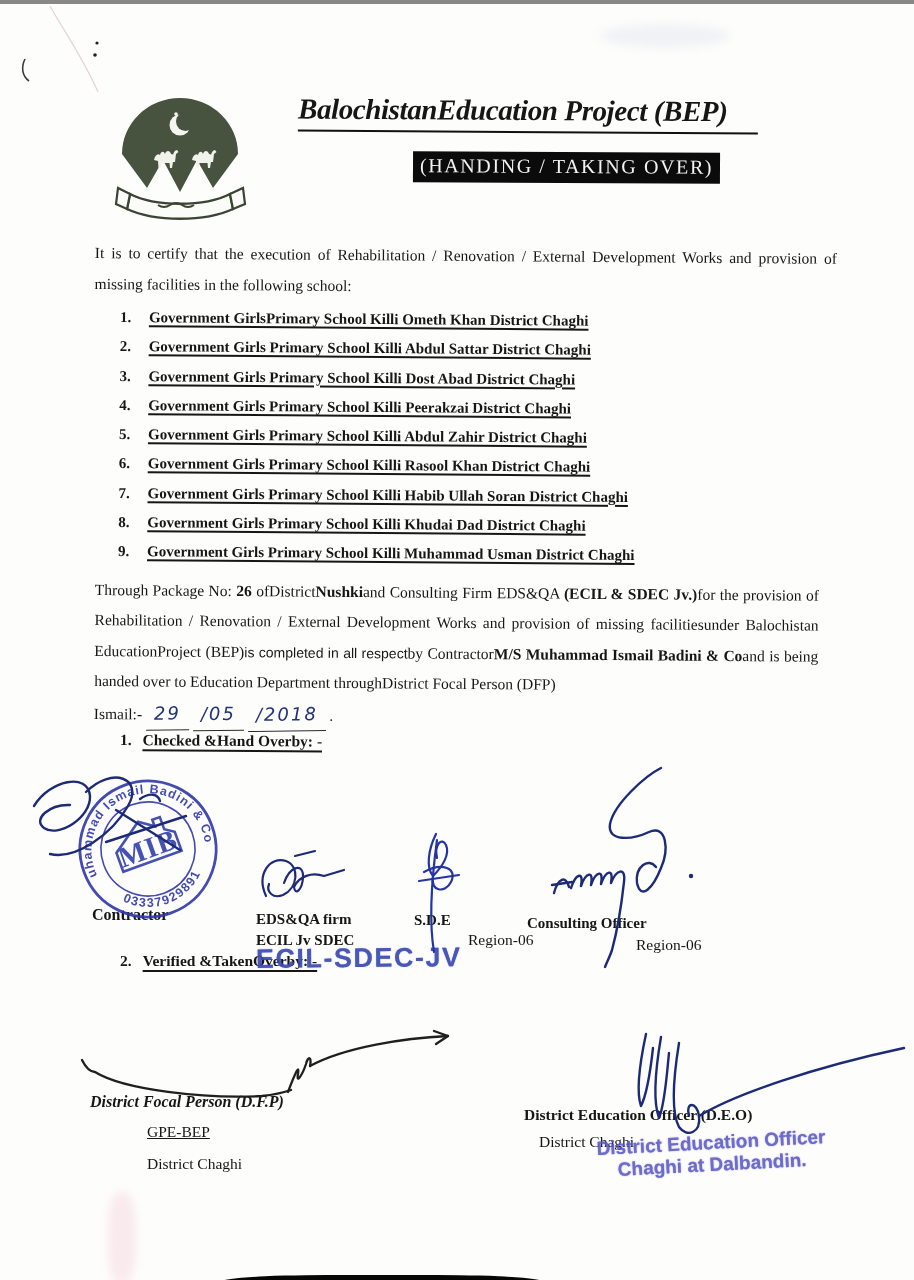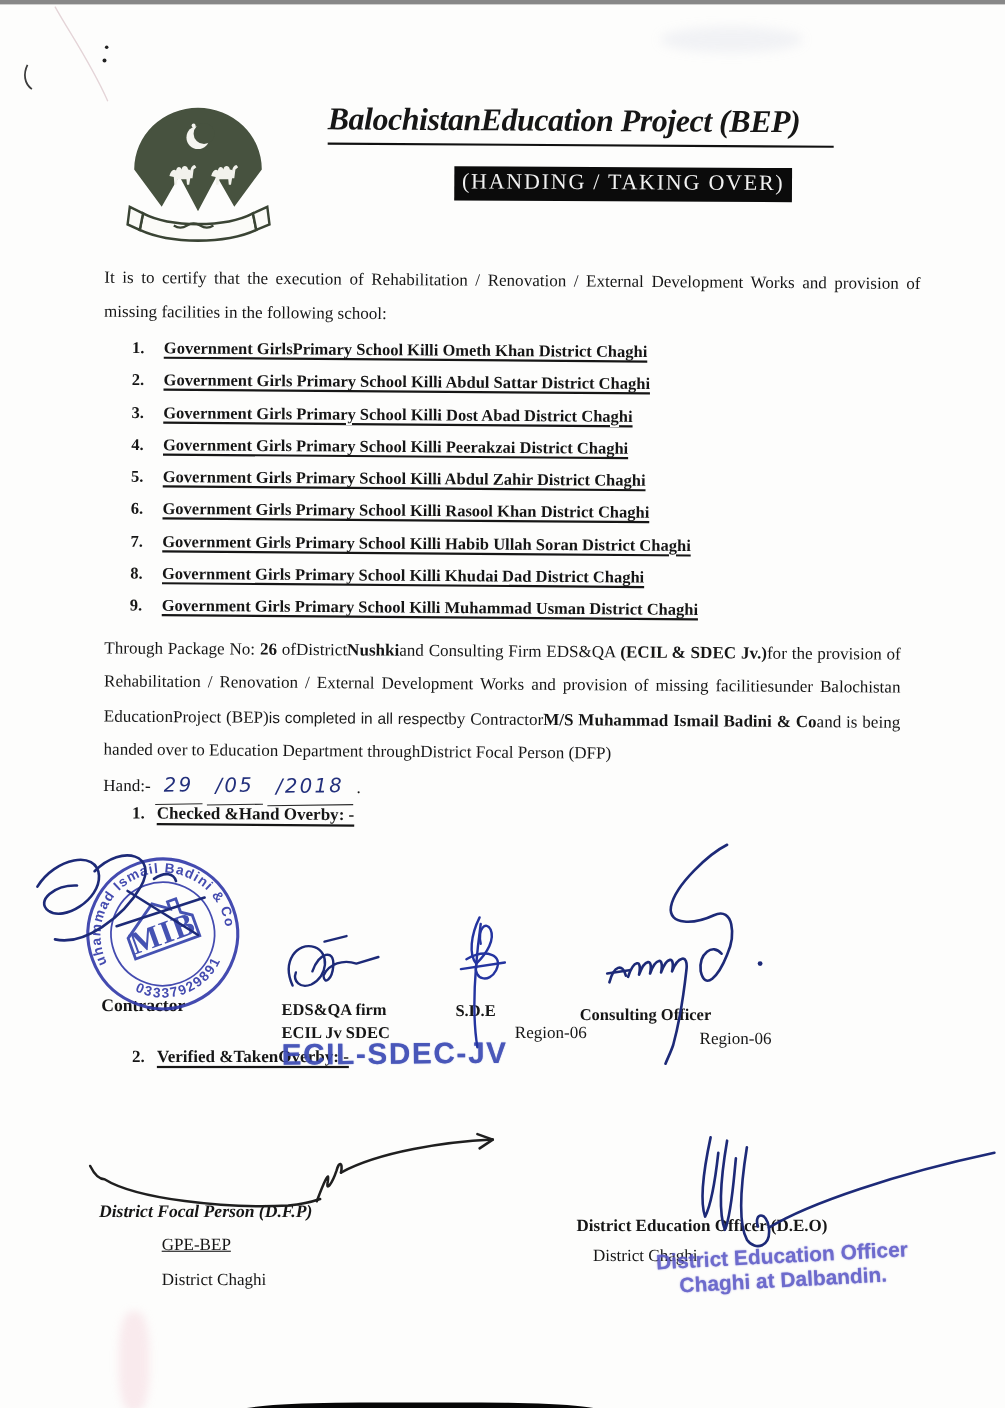--- a/index.html
+++ b/index.html
@@ -153,21 +153,21 @@
       </div>
     <div class="school-row">
         <span class="num">9.</span>
         <span class="name">Government  Girls Primary School Killi Muhammad Usman District Chaghi</span>
       </div>
   </div>
 
   <div class="para2 tilt">
     <span>Through Package No: </span><span class="b">26 </span><span>ofDistrict</span><span class="b">Nushki</span><span>and Consulting Firm EDS&amp;QA </span><span class="b">(ECIL &amp; SDEC Jv.)</span><span>for the provision of Rehabilitation / Renovation / External Development Works and provision of missing facilitiesunder Balochistan EducationProject (BEP)</span><span class="sans">is completed in all respect</span><span>by Contractor</span><span class="b">M/S Muhammad Ismail Badini &amp; Co</span><span>and is being handed over to Education Department throughDistrict Focal Person (DFP)</span>
     <div class="date-line">
-      <span>Hand:-</span>
+      <span>Ismail:-</span>
       <span class="u"><span class="hand">29</span></span>
       <span class="u"><span class="hand">/05</span></span>
       <span class="u"><span class="hand">/2018</span></span>
       <span>.</span>
     </div>
   </div>
 
   <div class="sec tilt" style="left:120px; top:727px;">
     <span>1.</span>
     <span class="t">Checked &amp;Hand Overby: -</span>

